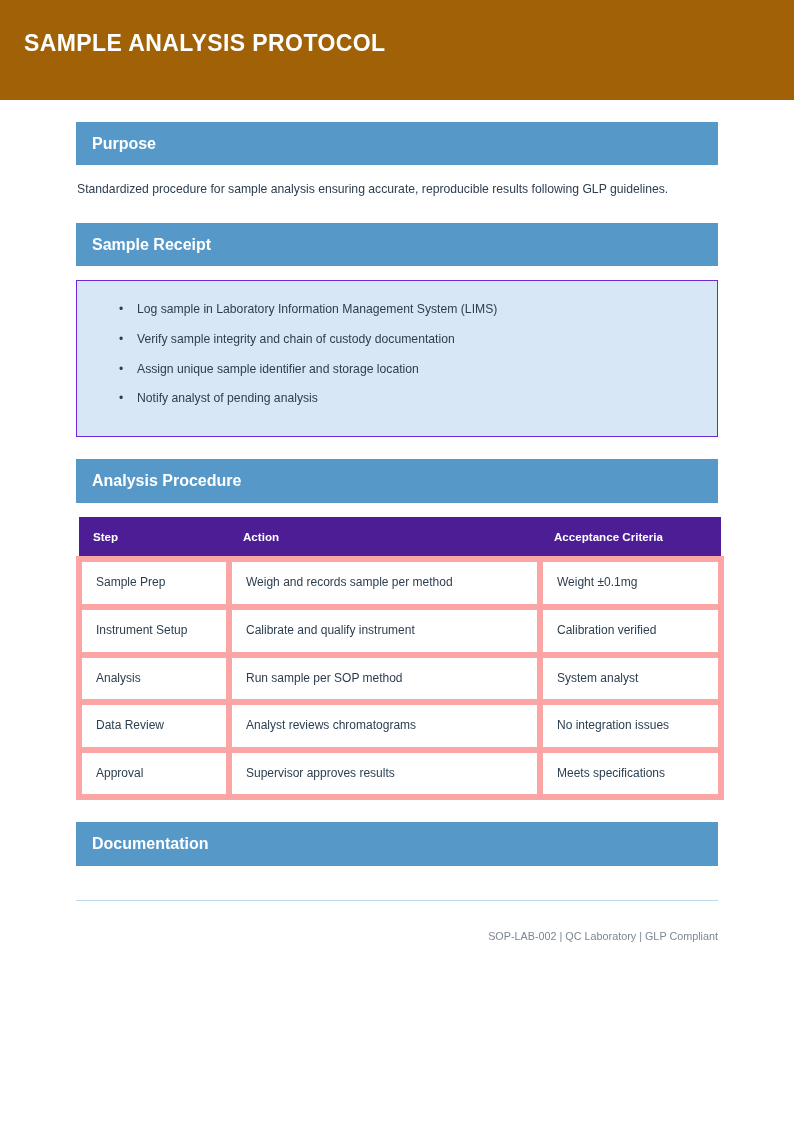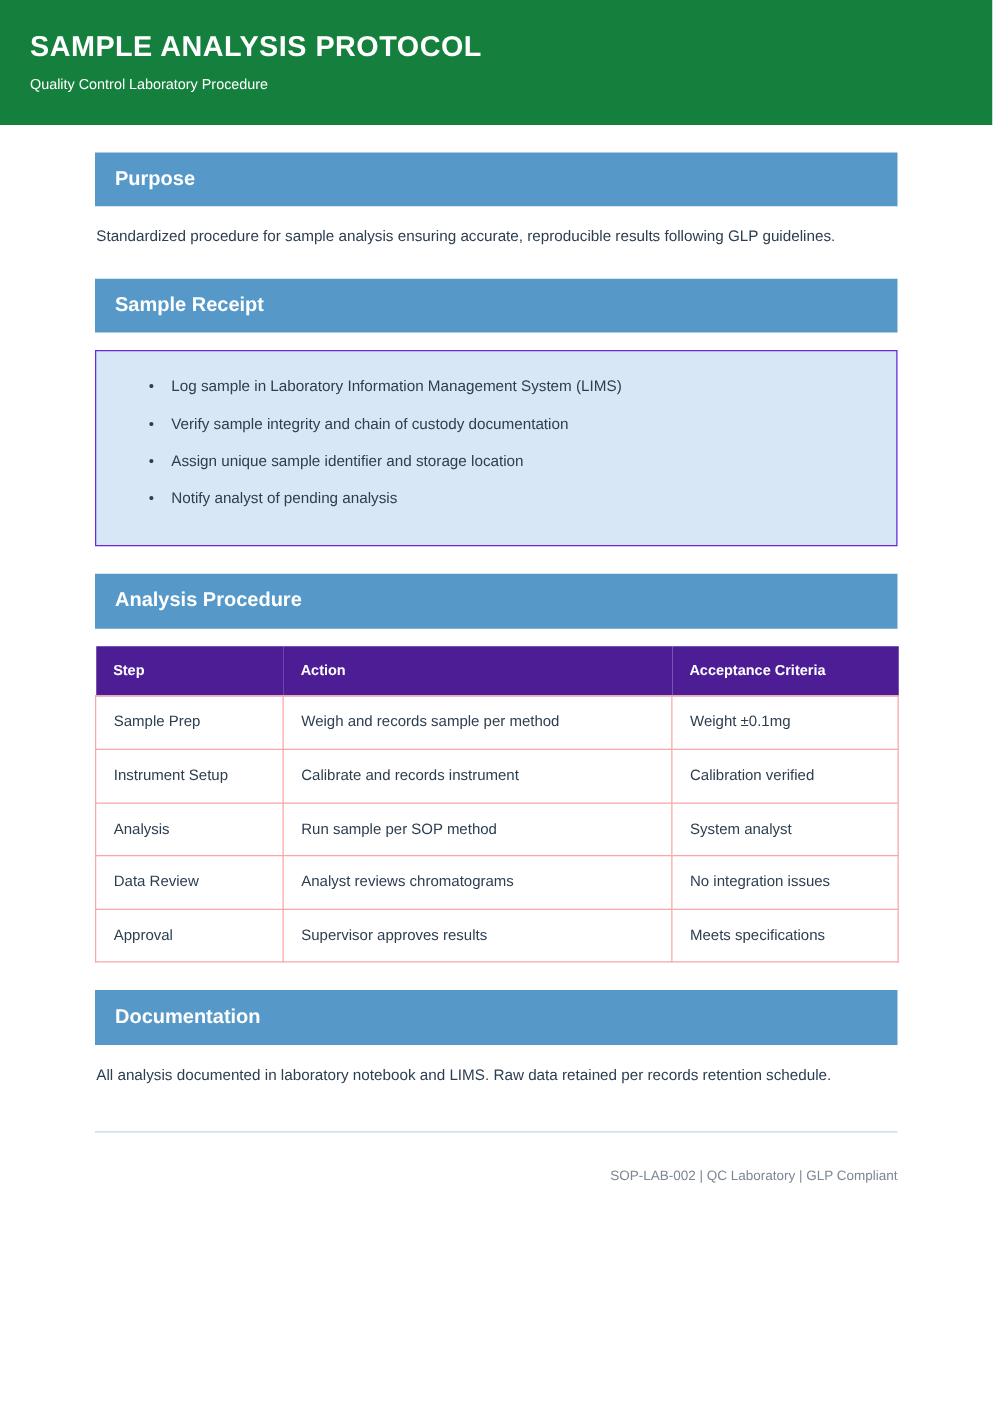--- a/index.html
+++ b/index.html
@@ -10,21 +10,21 @@
     width: 794px;
     height: 1123px;
     background: #ffffff;
     font-family: "Liberation Sans", sans-serif;
     color: #2c3e50;
     overflow: hidden;
   }
 
   
   .doc-banner {
-    background: #15803d;
+    background: #a16207;
     height: 100px;
     padding: 0 24px;
     box-sizing: border-box;
     display: flex;
     flex-direction: column;
     justify-content: center;
   }
   .doc-title {
     color: #ffffff;
     font-size: 23px;
@@ -115,21 +115,21 @@
     text-align: left;
     padding: 13px 14px;
     border: none;
     line-height: 1.2;
   }
   .proc-table tbody td {
     font-size: 12px;
     color: #2c3e50;
     text-align: left;
     padding: 13px 14px;
-    border: 1px solid #fca5a5;
+    border: 6px solid #fca5a5;
     line-height: 1.3;
   }
 
   
   .doc-footer {
     margin-top: 34px;
     border-top: 1px solid #bcd8ec;
     padding-top: 16px;
     text-align: right;
   }
@@ -140,21 +140,20 @@
     margin-top: 12px;
   }
 
   .spacer-lg { height: 22px; }
 </style>
 </head>
 <body>
 
 <div class="doc-banner">
   <h1 class="doc-title">SAMPLE ANALYSIS PROTOCOL</h1>
-  <div class="doc-subtitle">Quality Control Laboratory Procedure</div>
 </div>
 
 <div class="doc-body">
 
   <div class="section-bar">Purpose</div>
   <p class="section-text">Standardized procedure for sample analysis ensuring accurate, reproducible results following GLP guidelines.</p>
 
   <div class="spacer-lg"></div>
 
   <div class="section-bar">Sample Receipt</div>
@@ -184,21 +183,21 @@
       </tr>
     </thead>
     <tbody>
       <tr>
         <td>Sample Prep</td>
         <td>Weigh and records sample per method</td>
         <td>Weight ±0.1mg</td>
       </tr>
       <tr>
         <td>Instrument Setup</td>
-        <td>Calibrate and records instrument</td>
+        <td>Calibrate and qualify instrument</td>
         <td>Calibration verified</td>
       </tr>
       <tr>
         <td>Analysis</td>
         <td>Run sample per SOP method</td>
         <td>System analyst</td>
       </tr>
       <tr>
         <td>Data Review</td>
         <td>Analyst reviews chromatograms</td>
@@ -208,19 +207,18 @@
         <td>Approval</td>
         <td>Supervisor approves results</td>
         <td>Meets specifications</td>
       </tr>
     </tbody>
   </table>
 
   <div class="spacer-lg"></div>
 
   <div class="section-bar">Documentation</div>
-  <p class="section-text">All analysis documented in laboratory notebook and LIMS. Raw data retained per records retention schedule.</p>
 
   <div class="doc-footer">
     <div class="footer-text">SOP-LAB-002 | QC Laboratory | GLP Compliant</div>
   </div>
 
 </div>
 
 </body></html>

